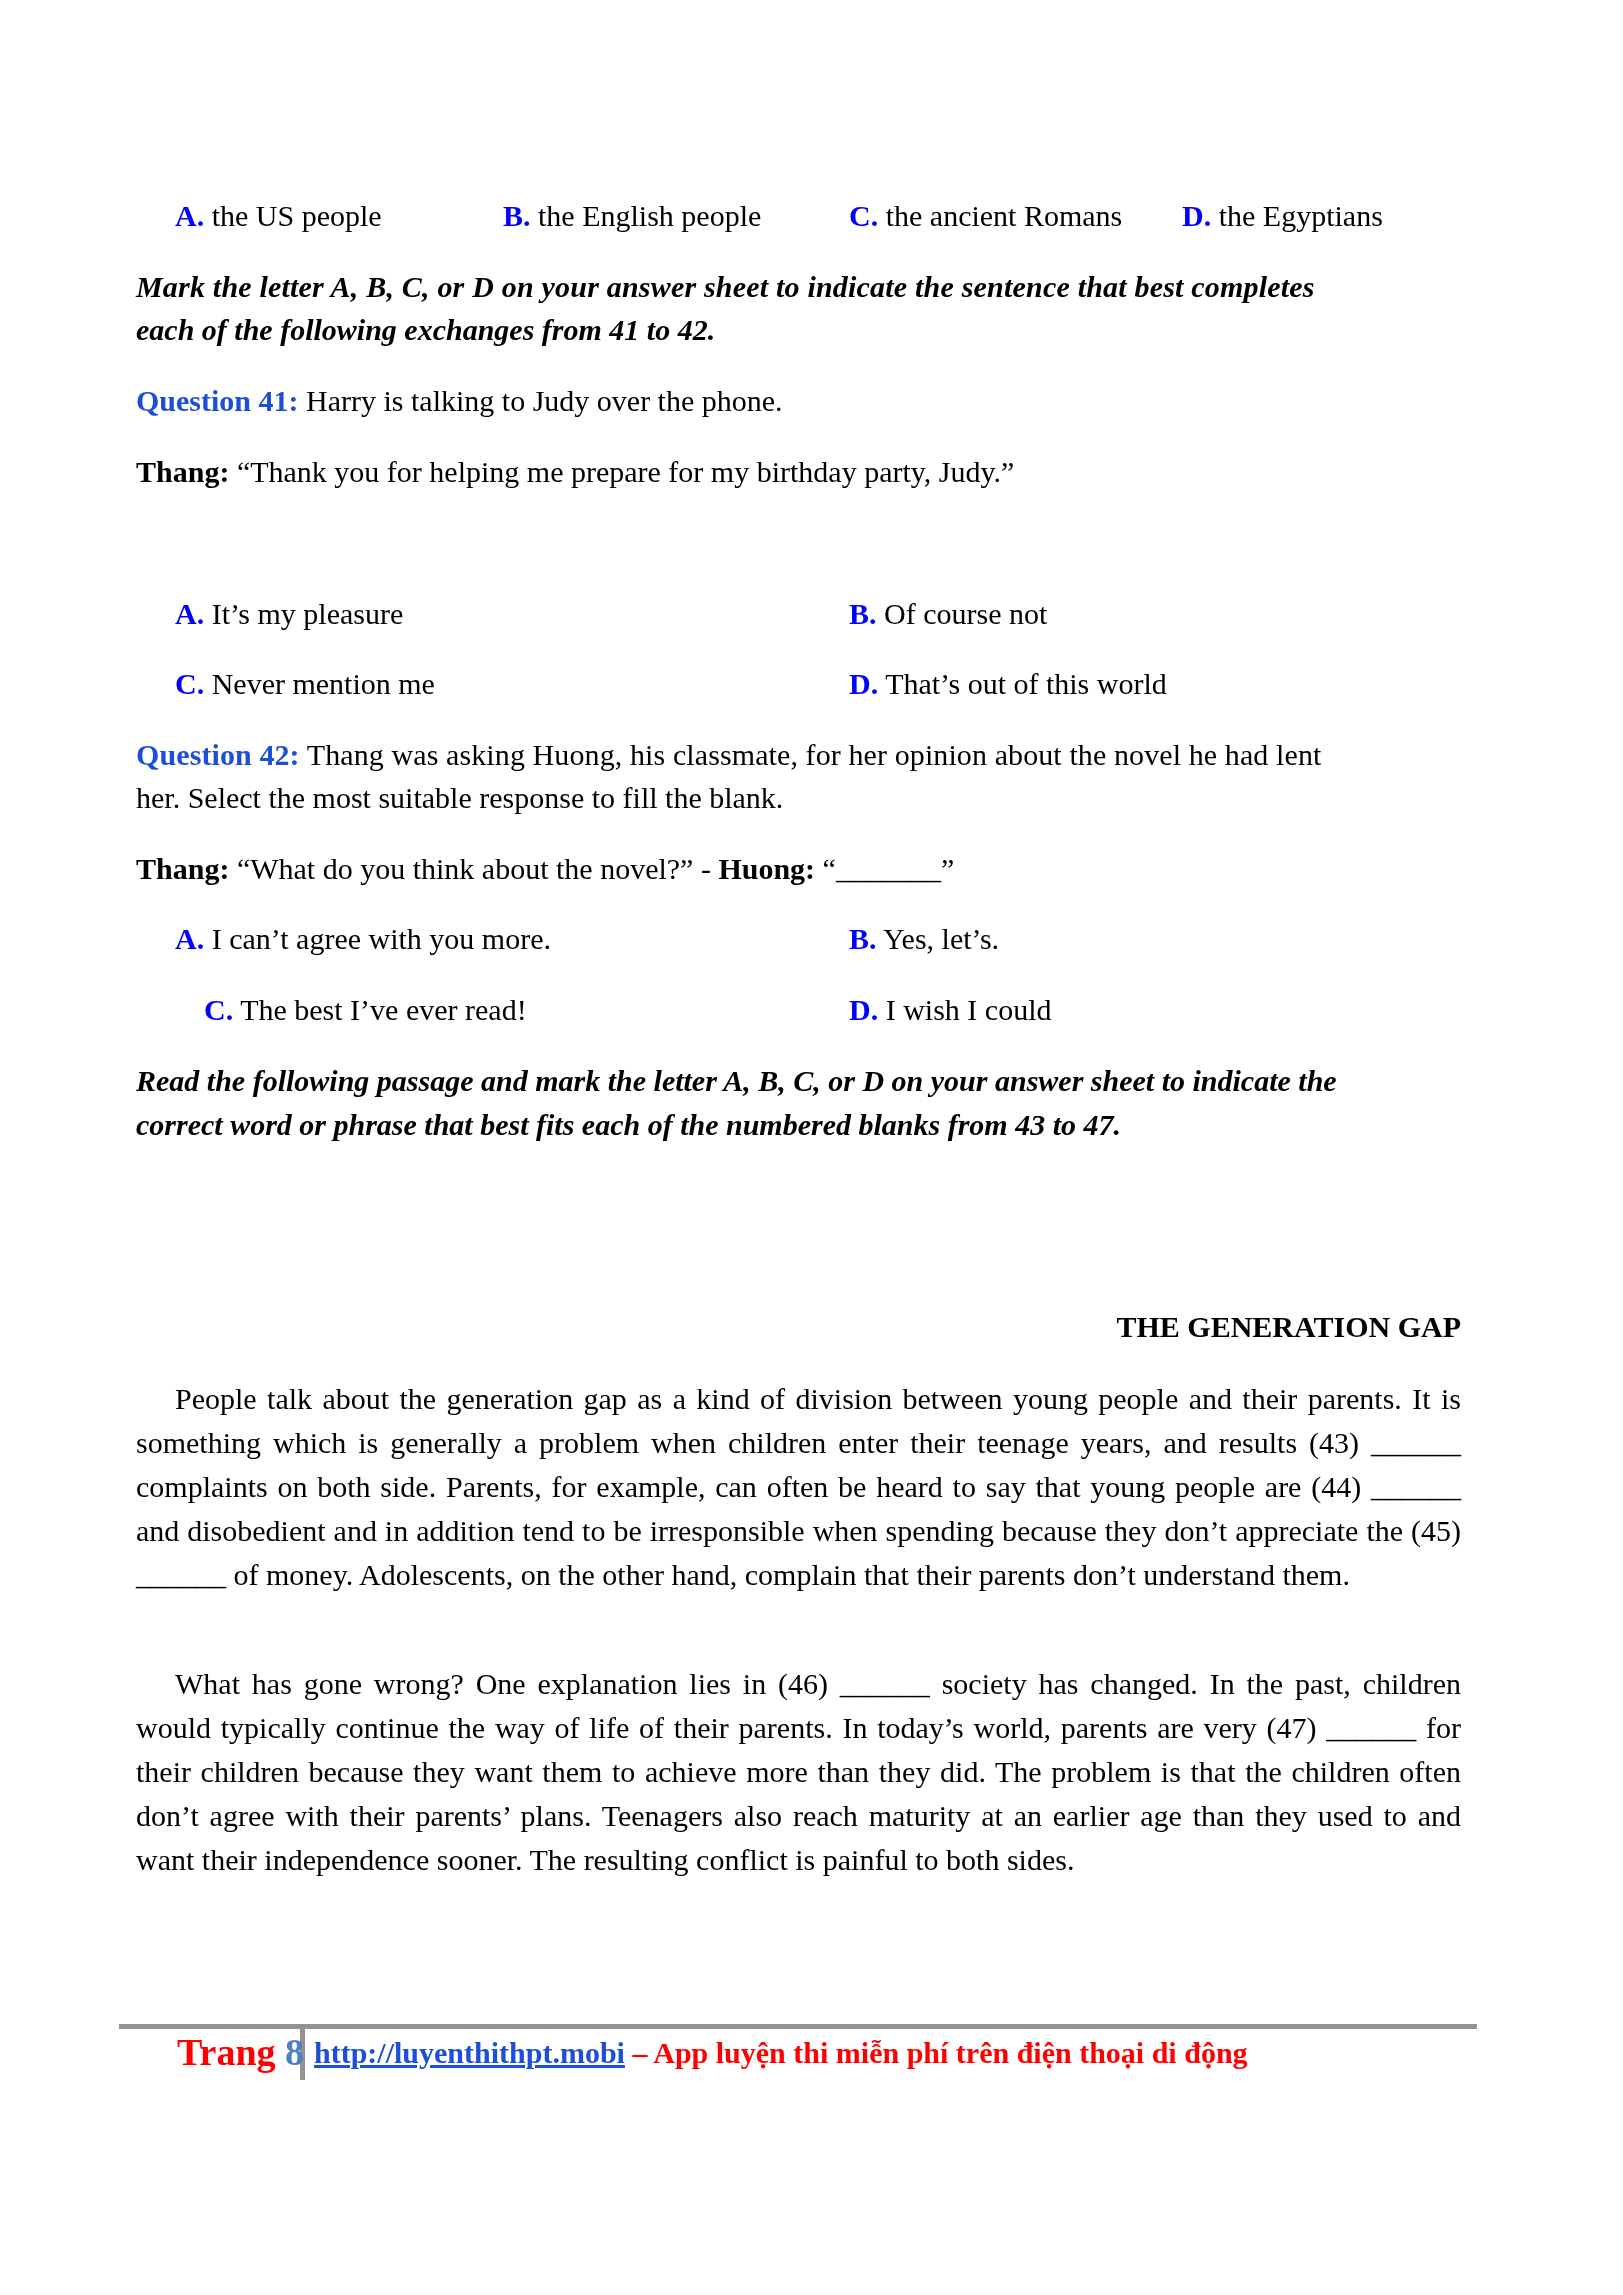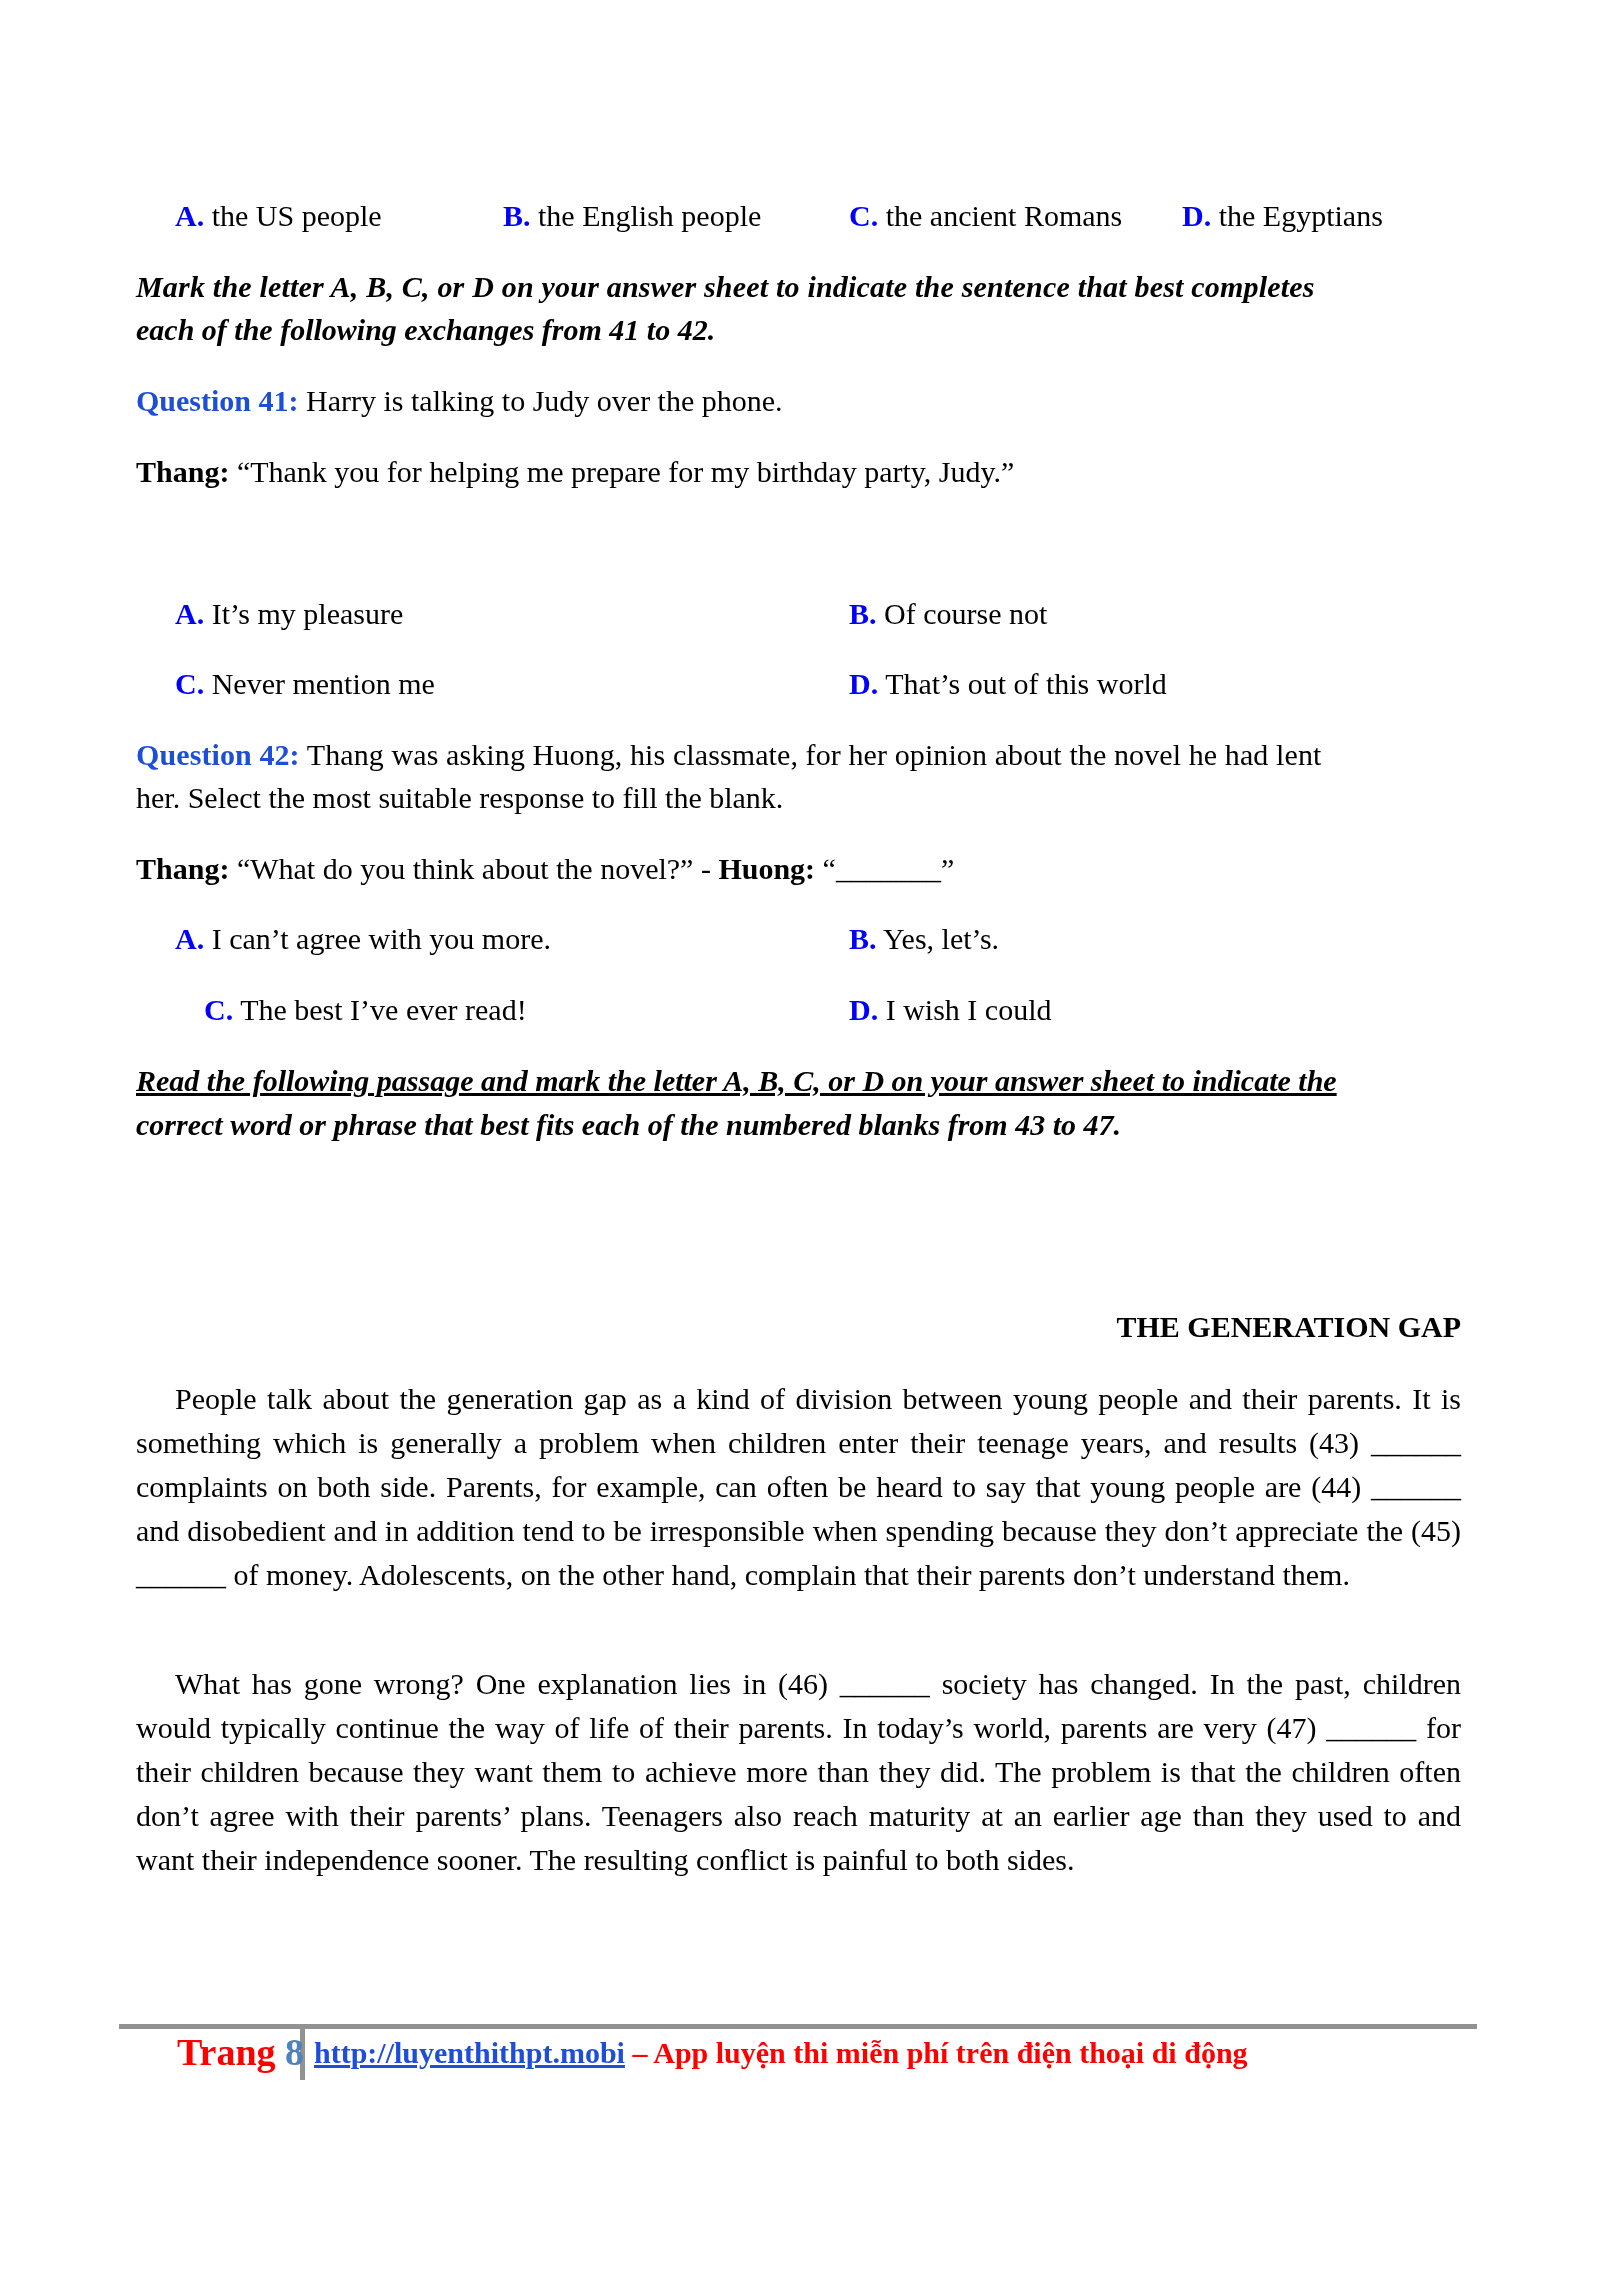--- a/index.html
+++ b/index.html
@@ -102,21 +102,21 @@
   </div>
   <div class="opt" style="left:175px; top:988px;margin-left:29px;">
     <span class="letter">C.</span>
     <span>The best I’ve ever read!</span>
   </div>
   <div class="opt" style="left:849px; top:988px;">
     <span class="letter">D.</span>
     <span>I wish I could</span>
   </div>
 
-  <div class="line instr" style="top:1059px;text-decoration:underline;">Read the following passage and mark the letter A, B, C, or D on your answer sheet to indicate the</div>
+  <div class="line instr" style="top:1059px;">Read the following passage and mark the letter A, B, C, or D on your answer sheet to indicate the</div>
   <div class="line instr" style="top:1103px;">correct word or phrase that best fits each of the numbered blanks from 43 to 47.</div>
 
   <div class="title" style="top:1305px;">THE GENERATION GAP</div>
   <div class="para" style="top:1377px;">People talk about the generation gap as a kind of division between young people and their parents. It is something which is generally a problem when children enter their teenage years, and results (43) ______ complaints on both side. Parents, for example, can often be heard to say that young people are (44) ______ and disobedient and in addition tend to be irresponsible when spending because they don’t appreciate the (45) ______ of money. Adolescents, on the other hand, complain that their parents don’t understand them.</div>
   <div class="para" style="top:1662px;">What has gone wrong? One explanation lies in (46) ______ society has changed. In the past, children would typically continue the way of life of their parents. In today’s world, parents are very (47) ______ for their children because they want them to achieve more than they did. The problem is that the children often don’t agree with their parents’ plans. Teenagers also reach maturity at an earlier age than they used to and want their independence sooner. The resulting conflict is painful to both sides.</div>
 
   <div class="footer-rule"></div>
   <div class="footer-vrule"></div>
   <div class="footer-page">
     <span>Trang</span>

